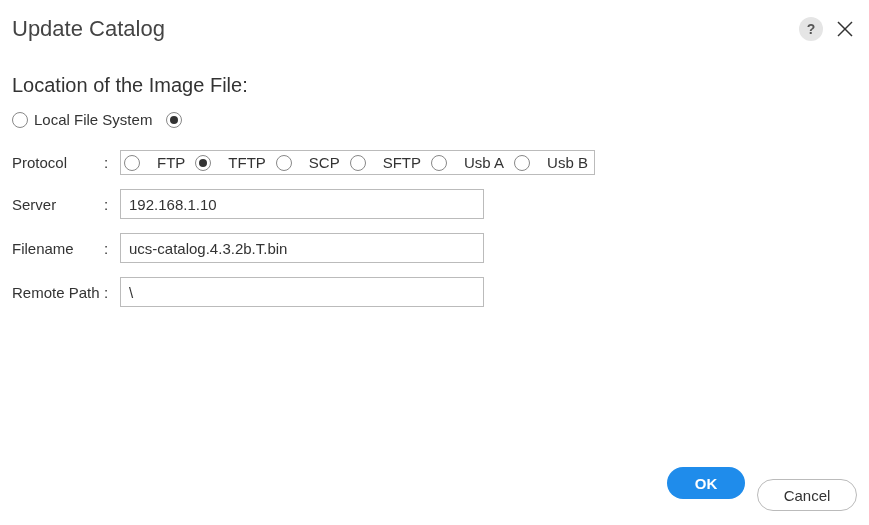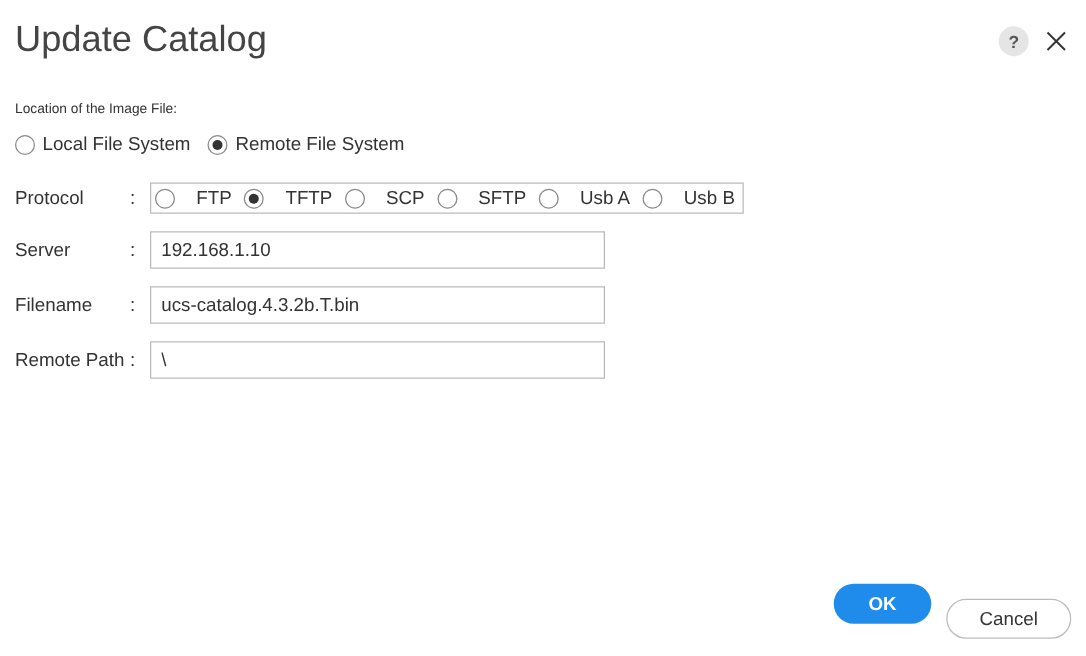--- a/index.html
+++ b/index.html
@@ -17,21 +17,21 @@
       position: relative;
       padding: 16px 12px;
     }
     .header {
       display: flex;
       align-items: center;
       justify-content: space-between;
       margin-bottom: 32px;
     }
     .title {
-      font-size: 29px;
+      font-size: 22px;
       font-weight: 400;
       color: #444;
     }
     .header-actions {
       display: flex;
       align-items: center;
       gap: 10px;
     }
     .help-btn {
       width: 24px;
@@ -49,21 +49,21 @@
     .close-btn {
       width: 24px;
       height: 24px;
       display: flex;
       align-items: center;
       justify-content: center;
       cursor: pointer;
       color: #333;
     }
     .section-label {
-      font-size: 11px;
+      font-size: 20px;
       color: #333;
       margin-bottom: 14px;
     }
     .radio-row {
       display: flex;
       align-items: center;
       gap: 14px;
       margin-bottom: 22px;
       text-align: center;
     }
@@ -185,21 +185,20 @@
 
 <div class="section-label">Location of the Image File:</div>
 
 <div class="radio-row">
   <div class="radio-item">
     <div class="radio"></div>
     <span class="radio-label">Local File System</span>
   </div>
   <div class="radio-item">
     <div class="radio selected"></div>
-    <span class="radio-label">Remote File System</span>
   </div>
 </div>
 
 <div class="form-row">
   <div class="form-label">Protocol</div>
   <div class="form-colon">:</div>
   <div class="protocol-options">
     <div class="radio-item">
       <div class="radio"></div>
       <span class="radio-label">FTP</span>

